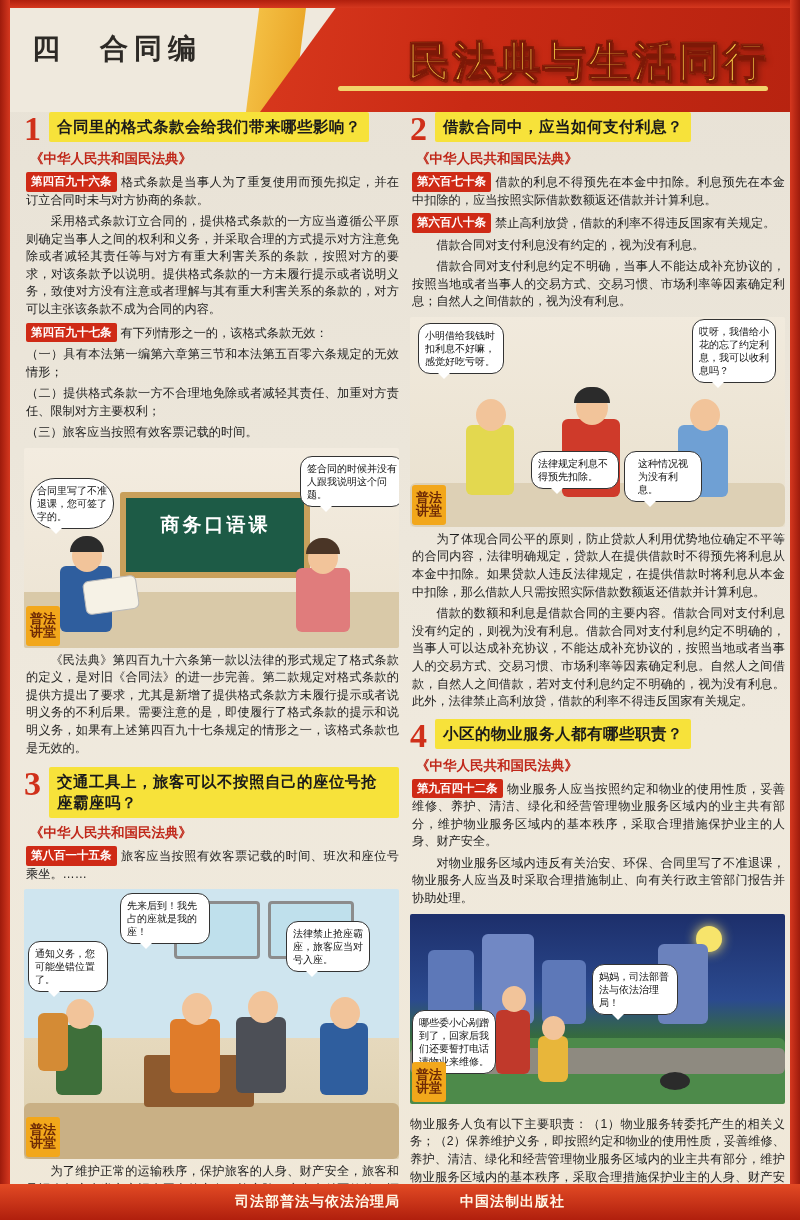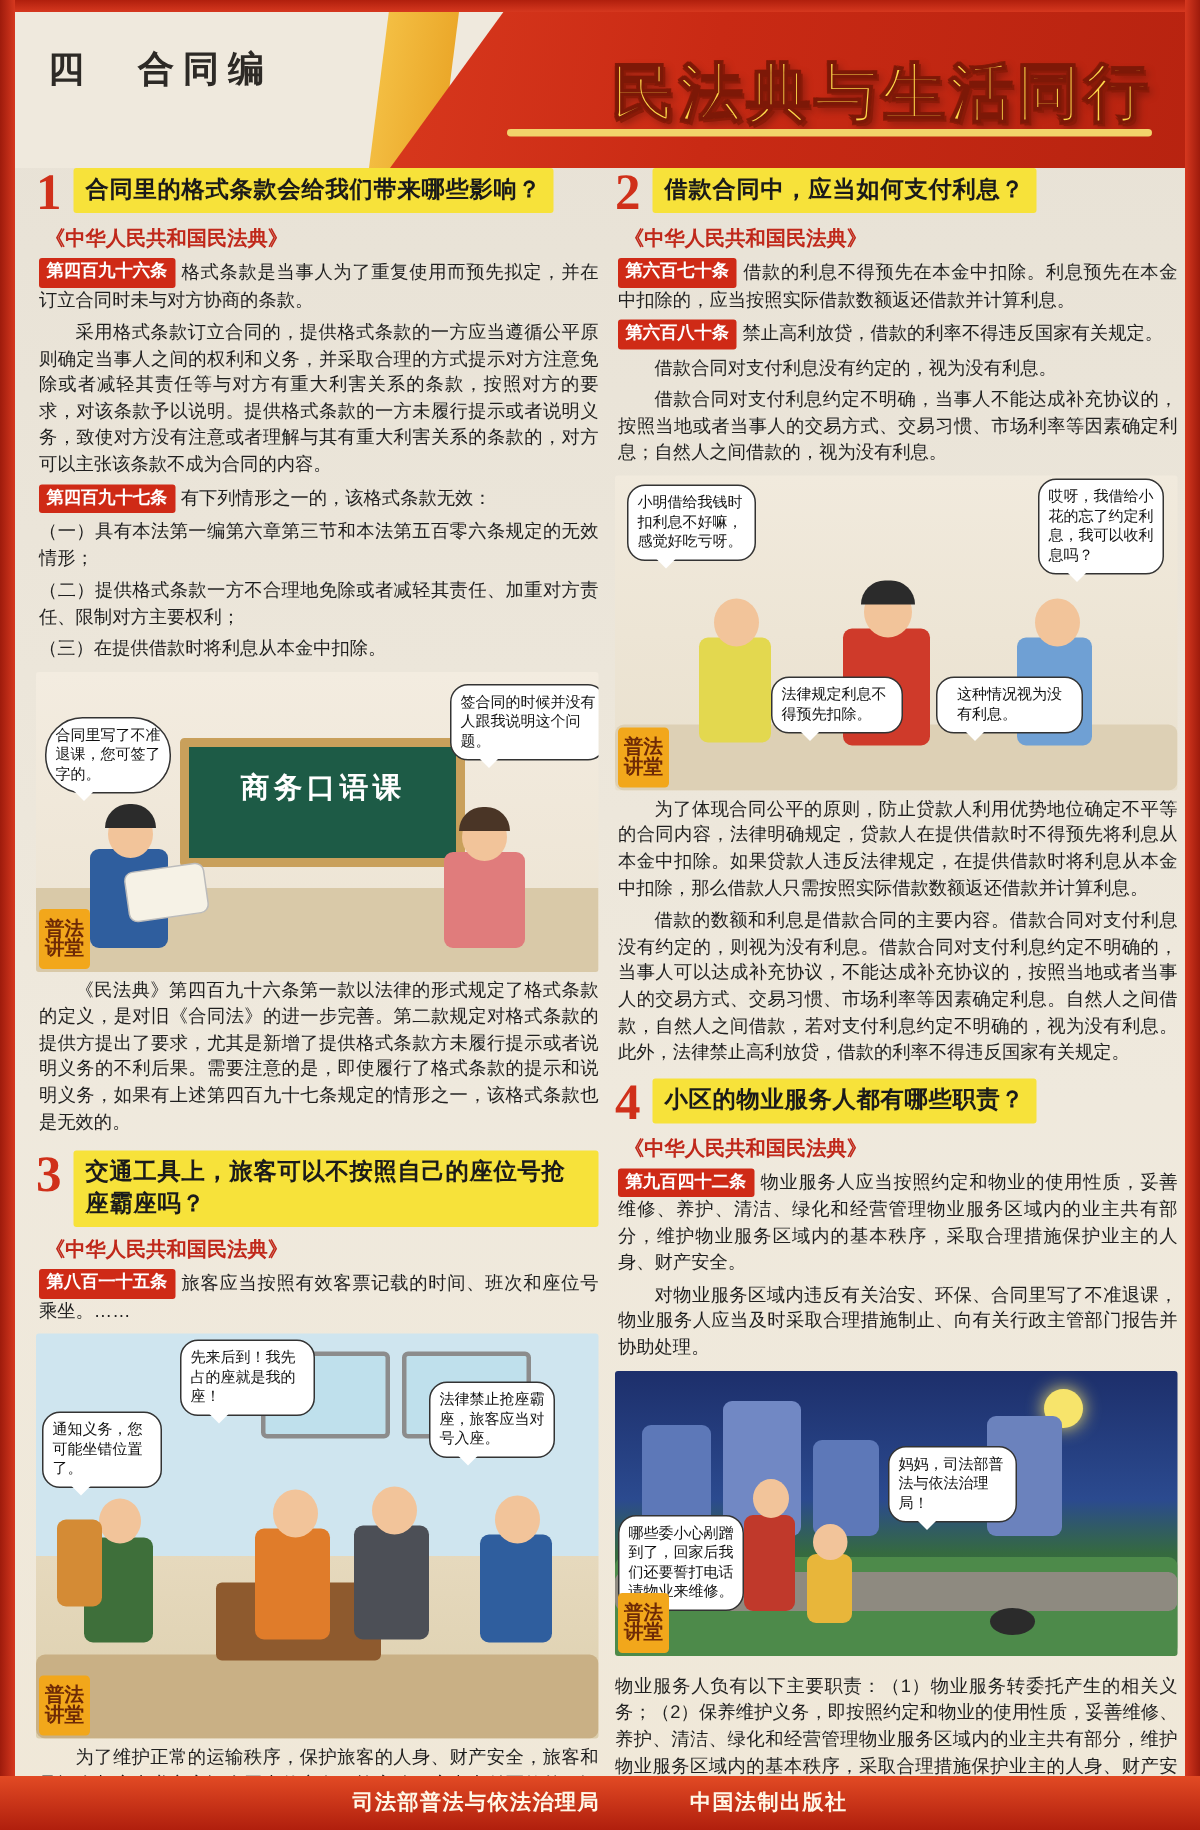--- a/index.html
+++ b/index.html
@@ -41,21 +41,21 @@
     clip-path: polygon(14% 0, 100% 0, 100% 100%, 0 100%);
   }
   .hdr-gold-swoosh{
     position:absolute; left:236px; top:0; width:60px; height:104px;
     background:linear-gradient(100deg,#f6c54a, #e8a021);
     clip-path: polygon(22% 0, 100% 0, 78% 100%, 0 100%);
   }
   .chapter {
     position:absolute; left:22px; top:22px;
     font-family:"Liberation Serif", serif;
-    font-size:24px; font-weight:bold; color:#2d2a26; letter-spacing:6px;
+    font-size:28px; font-weight:bold; color:#2d2a26; letter-spacing:6px;
   }
   .hdr-title{
     position:absolute; right:22px; top:26px;
     font-family:"Liberation Serif", serif;
     font-size:42px; font-weight:bold; letter-spacing:3px;
     color:#ffd94a;
     text-shadow: 2px 2px 0 #8a1a08, -1px -1px 0 #8a1a08, 1px -1px 0 #8a1a08, -1px 1px 0 #8a1a08, 3px 3px 6px rgba(0,0,0,.35);
     -webkit-text-stroke: 1px #7d1807;
   }
   .hdr-underline{
@@ -161,21 +161,21 @@
 
         <p class="art">
           <span class="art-tag">第四百九十六条</span><span>格式条款是当事人为了重复使用而预先拟定，并在订立合同时未与对方协商的条款。</span>
         </p>
         <p class="para">采用格式条款订立合同的，提供格式条款的一方应当遵循公平原则确定当事人之间的权利和义务，并采取合理的方式提示对方注意免除或者减轻其责任等与对方有重大利害关系的条款，按照对方的要求，对该条款予以说明。提供格式条款的一方未履行提示或者说明义务，致使对方没有注意或者理解与其有重大利害关系的条款的，对方可以主张该条款不成为合同的内容。</p>
         <p class="art">
           <span class="art-tag">第四百九十七条</span><span>有下列情形之一的，该格式条款无效：</span>
         </p>
         <p class="art">（一）具有本法第一编第六章第三节和本法第五百零六条规定的无效情形；</p>
         <p class="art">（二）提供格式条款一方不合理地免除或者减轻其责任、加重对方责任、限制对方主要权利；</p>
-        <p class="art">（三）在提供借款时将利息从本金中扣除。</p>
+        <p class="art">（三）旅客应当按照有效客票记载的时间。</p>
 
         <div class="illus scene1">
           <div class="floor1"></div>
           <div class="board"></div>
           <div class="board-text">商务口语课</div>
 
           <div class="p-body" style="left:36px; top:118px; width:52px; height:66px; background:#2f5e9e;"></div>
           <div class="p-body" style="left:48px; top:92px; width:30px; height:32px; background:#f2c49a; border-radius:50%;"></div>
           <div class="p-body" style="left:46px; top:88px; width:34px; height:16px; background:#2b2b2b; border-radius:16px 16px 0 0;"></div>
           <div class="p-body" style="left:60px; top:130px; width:54px; height:34px; background:#f6f2e6; border:1px solid #bbb; transform:rotate(-8deg);"></div>
@@ -249,22 +249,22 @@
           <div class="p-body" style="left:0; bottom:0; width:100%; height:44px; background:#ddd0b5;"></div>
           <div class="p-body" style="left:56px; top:108px; width:48px; height:70px; background:#e3d84f;"></div>
           <div class="p-body" style="left:66px; top:82px; width:30px; height:32px; background:#f2c49a; border-radius:50%;"></div>
           <div class="p-body" style="left:152px; top:102px; width:58px; height:78px; background:#cf3a2a;"></div>
           <div class="p-body" style="left:166px; top:74px; width:32px; height:34px; background:#f2c49a; border-radius:50%;"></div>
           <div class="p-body" style="left:164px; top:70px; width:36px; height:16px; background:#2b2b2b; border-radius:18px 18px 0 0;"></div>
           <div class="p-body" style="left:268px; top:108px; width:50px; height:72px; background:#6fa0d4;"></div>
           <div class="p-body" style="left:280px; top:82px; width:30px; height:32px; background:#f2c49a; border-radius:50%;"></div>
 
           <div class="bubble" style="left:8px; top:6px; width:86px;">小明借给我钱时扣利息不好嘛，感觉好吃亏呀。</div>
-          <div class="bubble" style="left:104px; top:134px; width:88px;">法律规定利息不得预先扣除。</div>
-          <div class="bubble" style="left:214px; top:134px; width:98px;padding-left:13px;">这种情况视为没有利息。</div>
+          <div class="bubble" style="left:121px; top:134px; width:88px;">法律规定利息不得预先扣除。</div>
+          <div class="bubble" style="left:214px; top:134px; width:78px;padding-left:13px;">这种情况视为没有利息。</div>
           <div class="bubble" style="left:282px; top:2px; width:84px;">哎呀，我借给小花的忘了约定利息，我可以收利息吗？</div>
           <div class="pufa-badge" style="left:2px; bottom:2px;">普法讲堂</div>
         </div>
 
         <p class="para">为了体现合同公平的原则，防止贷款人利用优势地位确定不平等的合同内容，法律明确规定，贷款人在提供借款时不得预先将利息从本金中扣除。如果贷款人违反法律规定，在提供借款时将利息从本金中扣除，那么借款人只需按照实际借款数额返还借款并计算利息。</p>
         <p class="para">借款的数额和利息是借款合同的主要内容。借款合同对支付利息没有约定的，则视为没有利息。借款合同对支付利息约定不明确的，当事人可以达成补充协议，不能达成补充协议的，按照当地或者当事人的交易方式、交易习惯、市场利率等因素确定利息。自然人之间借款，自然人之间借款，若对支付利息约定不明确的，视为没有利息。此外，法律禁止高利放贷，借款的利率不得违反国家有关规定。</p>
       </div>
 
       <div style="margin-top:8px;">
         <div class="sec-head">

